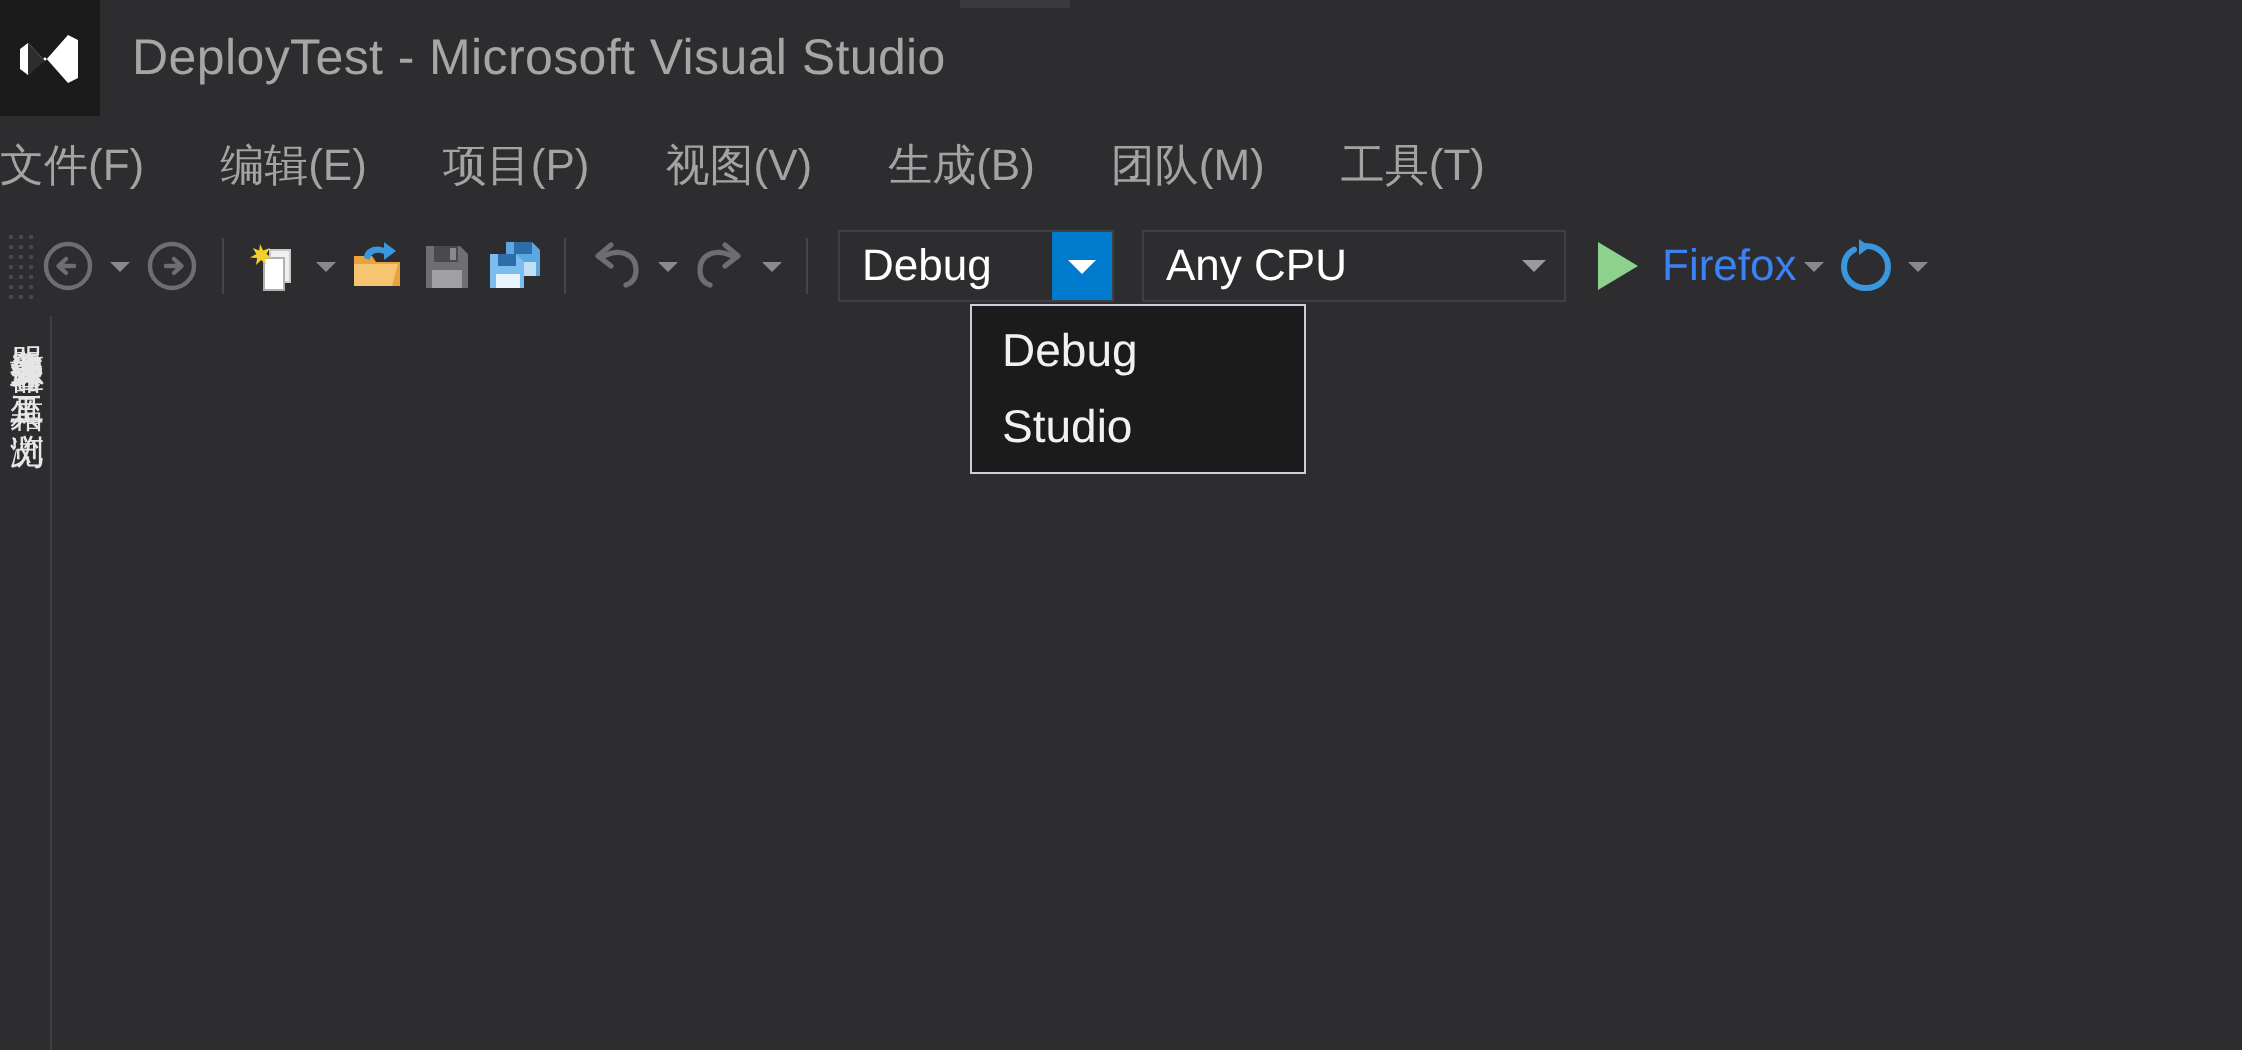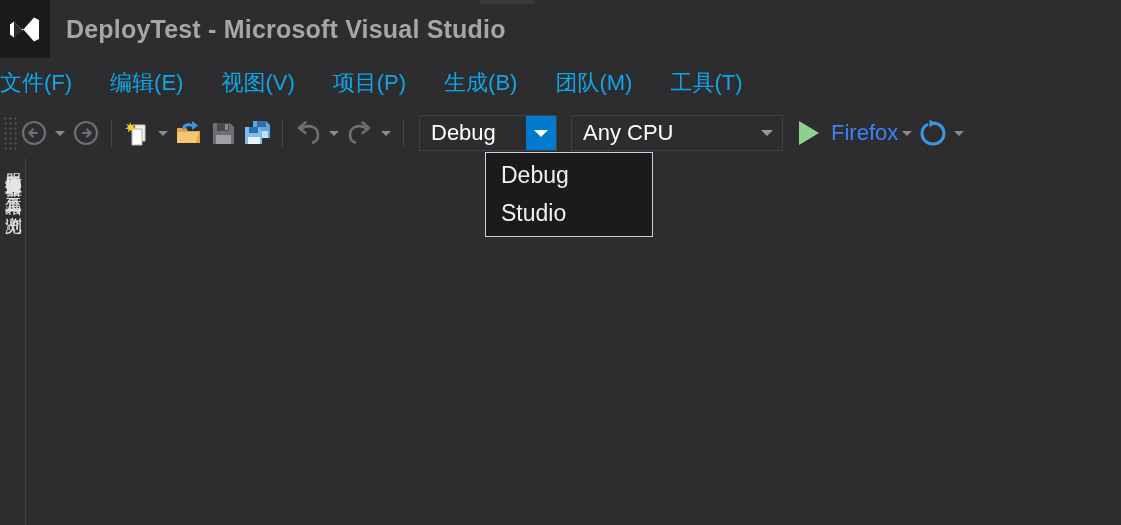--- a/index.html
+++ b/index.html
@@ -22,21 +22,20 @@
   }
 
   
   .titlebar {
     position: absolute;
     left: 0; top: 0;
     width: 1121px; height: 58px;
     background: #2d2d30;
     display: flex;
     align-items: center;
-    font-weight: bold;
   }
   .title-strip {
     position: absolute;
     left: 480px; top: 0;
     width: 55px; height: 4px;
     background: #3a3a3d;
   }
   .vs-logo {
     width: 50px; height: 58px;
     display: flex; align-items: center; justify-content: center;
@@ -57,21 +56,21 @@
     position: absolute;
     left: 0; top: 58px;
     width: 1121px; height: 50px;
     background: #2d2d30;
     display: flex;
     align-items: center;
     padding-left: 0px;
     box-sizing: border-box;
   }
   .menu-item {
-    color: #0ea5e9;
+    color: #a3a3a3;
     font-size: 22px;
     padding: 4px 19px;
     white-space: nowrap;
     cursor: default;
     line-height: 1.2;
   }
   .menu-item:first-child { padding-left: 0px; }
 
   
   .toolbar {
@@ -245,22 +244,22 @@
         <path d="M2 12.5 L6 9.5 L14.5 18.5 L26 5.5 L31 8 L31 27 L26 29.5 L14.5 16.5 L6 25.5 L2 22.5 Z" fill="#ffffff"></path>
         <path d="M6 9.5 L14.5 18.5 L6 25.5 Z" fill="#2d2d30"></path>
       </svg>
     </div>
     <div class="title-text">DeployTest - Microsoft Visual Studio</div>
   </div>
 
   <div class="menubar">
     <div class="menu-item">文件(F)</div>
     <div class="menu-item">编辑(E)</div>
+    <div class="menu-item">项目(P)</div>
     <div class="menu-item">视图(V)</div>
-    <div class="menu-item">项目(P)</div>
     <div class="menu-item">生成(B)</div>
     <div class="menu-item">团队(M)</div>
     <div class="menu-item">工具(T)</div>
   </div>
 
   <div class="toolbar">
 
     <div class="grip"></div>
 
     <div class="tb-btn">

